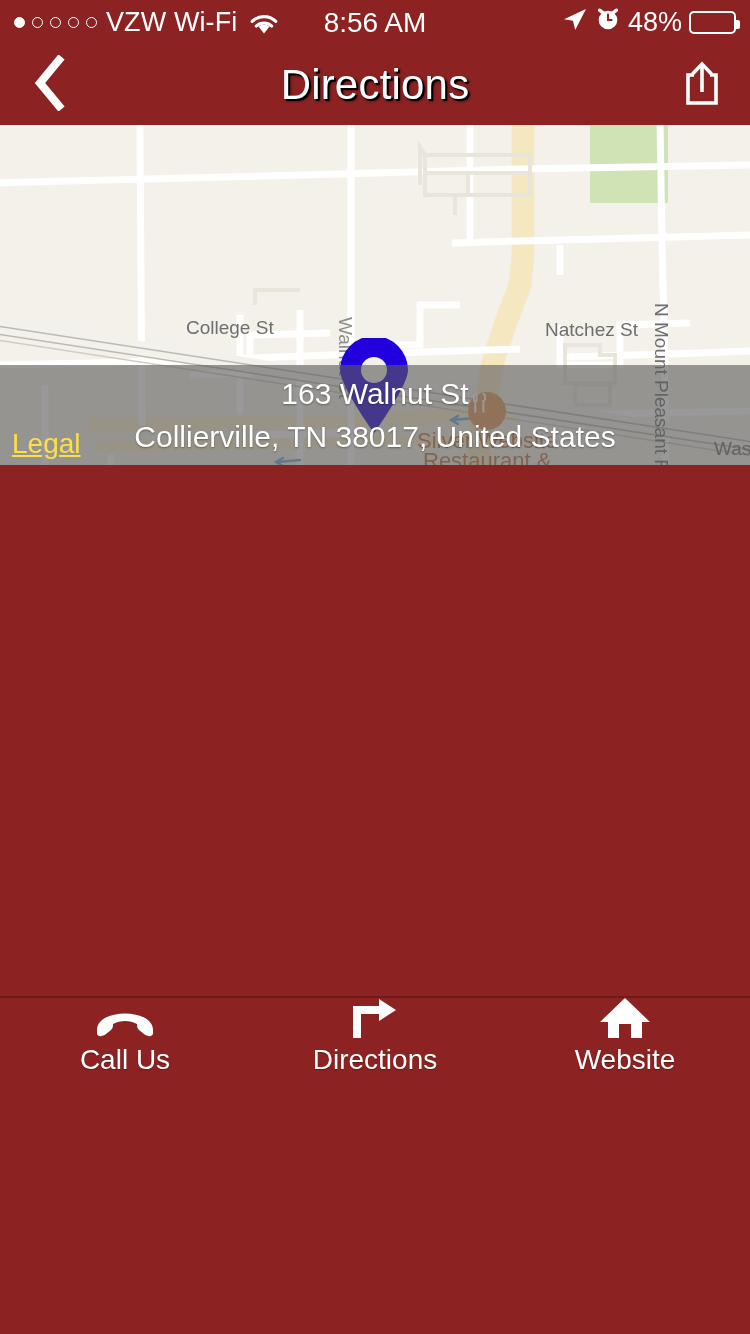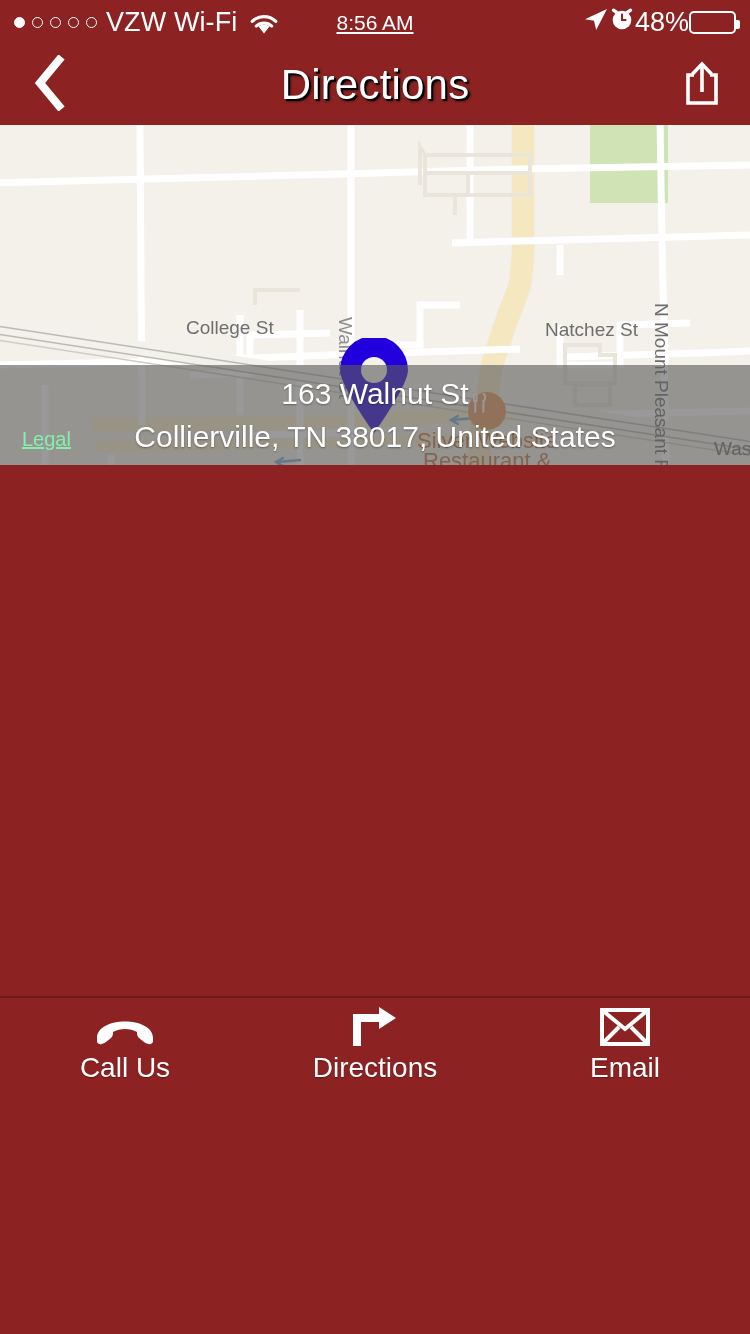--- a/index.html
+++ b/index.html
@@ -31,23 +31,23 @@
   .dot { width:11px; height:11px; border-radius:50%;
          border:1.6px solid #fff; }
   .dot.filled { background:#fff; }
   .carrier { font-size:27px; letter-spacing:.1px; }
   .wifi-ico { width:30px; height:22px; position:relative; margin-left:3px; }
   .sb-center {
     position:absolute; left:0; right:0; top:0; height:45px;
     display:flex; align-items:center; justify-content:center;
     pointer-events:none;
   }
-  .sb-time { font-size:21px;text-decoration:underline; }
+  .sb-time { font-size:28px; }
   .sb-right {
-    margin-left:auto; display:flex; align-items:center; gap:0;
+    margin-left:auto; display:flex; align-items:center; gap:7px;
     flex:0 0 auto;
   }
   .batt-pct { font-size:27px; }
   .battery {
     width:47px; height:23px; border:2.2px solid #fff; border-radius:5px;
     position:relative; padding:2px;
   }
   .battery::after {
     content:""; position:absolute; right:-6px; top:7px;
     width:4px; height:9px; background:#fff; border-radius:0 2px 2px 0;
@@ -116,22 +116,22 @@
     display:flex; flex-direction:column;
     align-items:center; justify-content:center;
     gap:6px;
   }
   .addr-line {
     color:#fff; font-size:30px; line-height:1.25;
     text-shadow:0 1px 2px rgba(0,0,0,.35);
     white-space:nowrap;
   }
   .legal {
-    position:absolute; left:22px; top:428px;
-    color:#86efac; font-size:20px;
+    position:absolute; left:12px; top:428px;
+    color:#fde047; font-size:28px;
     text-decoration:underline;
     cursor:pointer;
   }
 
   
   .body-fill {
     position:absolute; top:465px; left:0;
     width:750px; height:775px;
     background:#8c2222;
   }
@@ -140,21 +140,21 @@
   .tabbar {
     position:absolute; bottom:0; left:0;
     width:750px; height:94px;
     background:#8c2222;
     border-top:2px solid #6f1a1a;
     display:flex;
   }
   .tab {
     flex:1 1 0;
     display:flex; flex-direction:column;
-    align-items:center; justify-content:center;
+    align-items:center; 
     gap:6px;
     cursor:pointer;
   }
   .tab-ico { height:42px; display:flex; align-items:flex-end; }
   .tab-label {
     color:#fff; font-size:28px; line-height:1;
     text-shadow:0 1px 1px rgba(0,0,0,.3);
   }
 </style>
 </head>
@@ -332,27 +332,25 @@
     <div class="tab">
       <span class="tab-ico">
         <svg width="56" height="42" viewBox="0 0 56 42">
           <path d="M10 40 L10 12 L38 12" stroke="#fff" stroke-width="8" fill="none" stroke-linejoin="miter" stroke-linecap="butt"></path>
           <path d="M32 1 L49 12 L32 23 Z" fill="#fff"></path>
         </svg>
       </span>
       <span class="tab-label">Directions</span>
     </div>
 
+
     <div class="tab">
       <span class="tab-ico">
-        <svg width="52" height="42" viewBox="0 0 52 42">
-          <rect x="3" y="4" width="46" height="34" stroke="#fff" stroke-width="4" fill="none"></rect>
-          <path d="M3 4 L26 23 L49 4" stroke="#fff" stroke-width="4" fill="none"></path>
-          <path d="M3 38 L20 21 M49 38 L32 21" stroke="#fff" stroke-width="4" fill="none"></path>
-        </svg>
-      </span>
-      <span class="tab-label">Email</span>
-    </div>
-
+        <svg width="56" height="44" viewBox="0 0 56 44">
+          <path d="M28 2 L53 26 L45 26 L45 42 L34 42 L34 28 L22 28 L22 42 L11 42 L11 26 L3 26 Z" fill="#fff"></path>
+        </svg>
+      </span>
+      <span class="tab-label">Website</span>
+    </div>
 
   </div>
 
 </div>
 
 </body></html>

